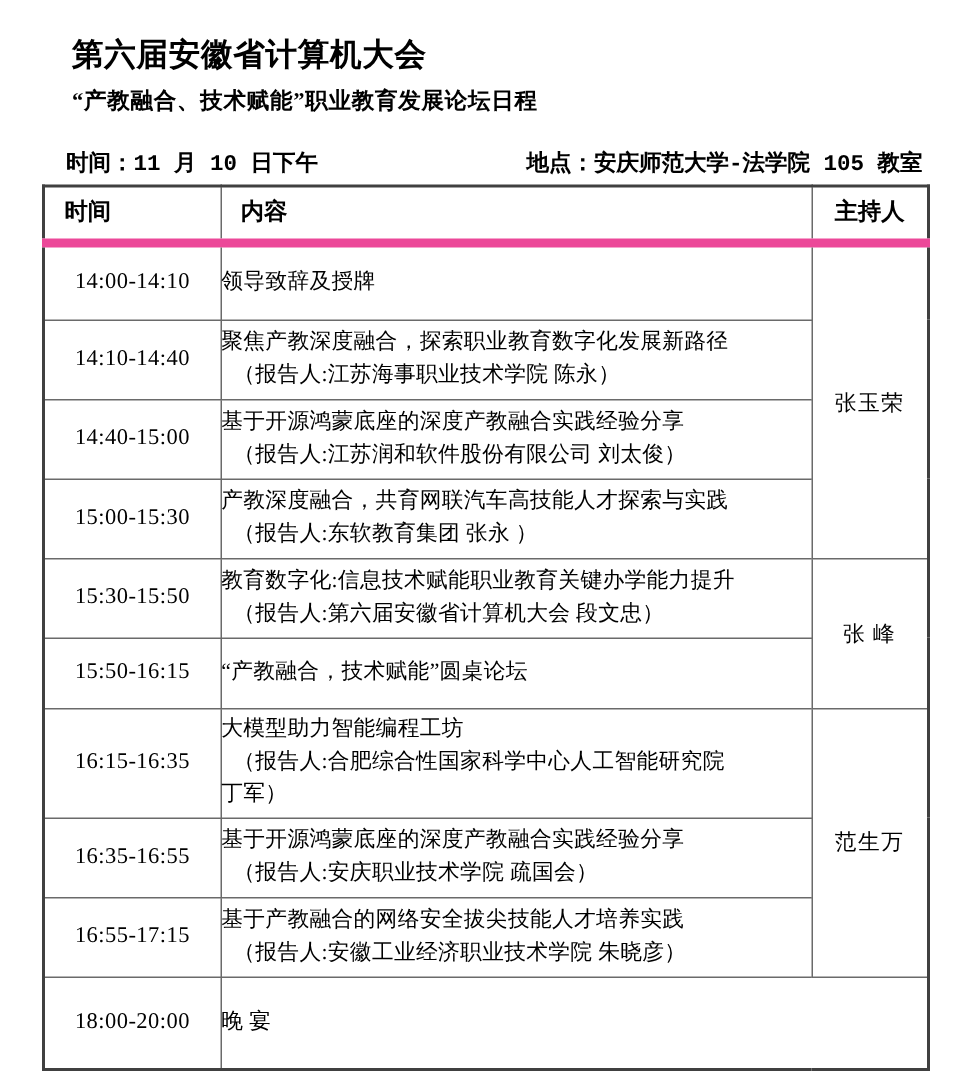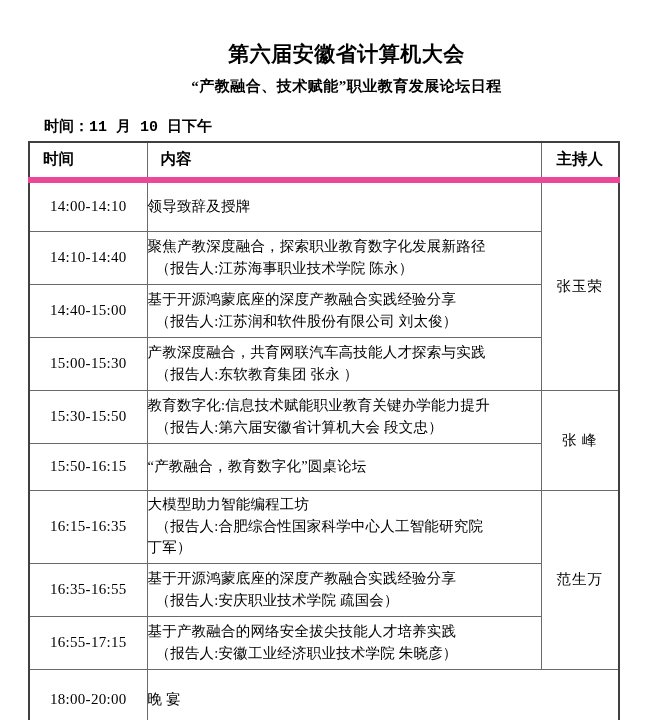--- a/index.html
+++ b/index.html
@@ -18,22 +18,21 @@
   .page {
     position: relative;
     width: 645px;
     height: 720px;
     box-sizing: border-box;
     padding: 0;
   }
 
   
   .title-block {
-    padding-top: 40px;
-    text-align: center;
+    padding-top: 22px;
     margin-left: 48px;
   }
   .title-line-1 {
     font-size: 21px;
     font-weight: bold;
     letter-spacing: 0.5px;
     line-height: 1.35;
     font-family: "Liberation Serif", "DejaVu Serif", serif;
   }
   .title-line-2 {
@@ -144,20 +143,21 @@
 <div class="page">
 
   <div class="title-block">
     <div class="title-line-1">第六届安徽省计算机大会</div>
     <div class="title-line-2">“产教融合、技术赋能”职业教育发展论坛日程</div>
   </div>
 
   <div class="meta-row">
     <span class="meta-time">时间：11 月 10 日下午</span>
     <span class="meta-spacer"></span>
+    <span class="meta-place">地点：安庆师范大学-法学院 105 教室</span>
   </div>
 
   <div class="sched-wrap">
     <table class="sched">
       <colgroup>
         <col class="c-time">
         <col class="c-cont">
         <col class="c-host">
       </colgroup>
       <thead>
@@ -206,21 +206,21 @@
           <td class="cell-content">
             <span class="line-main">教育数字化:信息技术赋能职业教育关键办学能力提升</span>
             <span class="line-sub">（报告人:第六届安徽省计算机大会 段文忠）</span>
           </td>
           <td class="cell-host" rowspan="2">张 峰</td>
         </tr>
 
         <tr class="r6">
           <td class="cell-time">15:50-16:15</td>
           <td class="cell-content">
-            <span class="line-main quote-pad">“产教融合，教育数字化”圆桌论坛</span>
+            <span class="line-main quote-pad">“产教融合，技术赋能”圆桌论坛</span>
           </td>
         </tr>
 
         <tr class="r9">
           <td class="cell-time">16:15-16:35</td>
           <td class="cell-content">
             <span class="line-main">大模型助力智能编程工坊</span>
             <span class="line-sub">（报告人:合肥综合性国家科学中心人工智能研究院</span>
             <span class="line-main">丁军）</span>
           </td>

